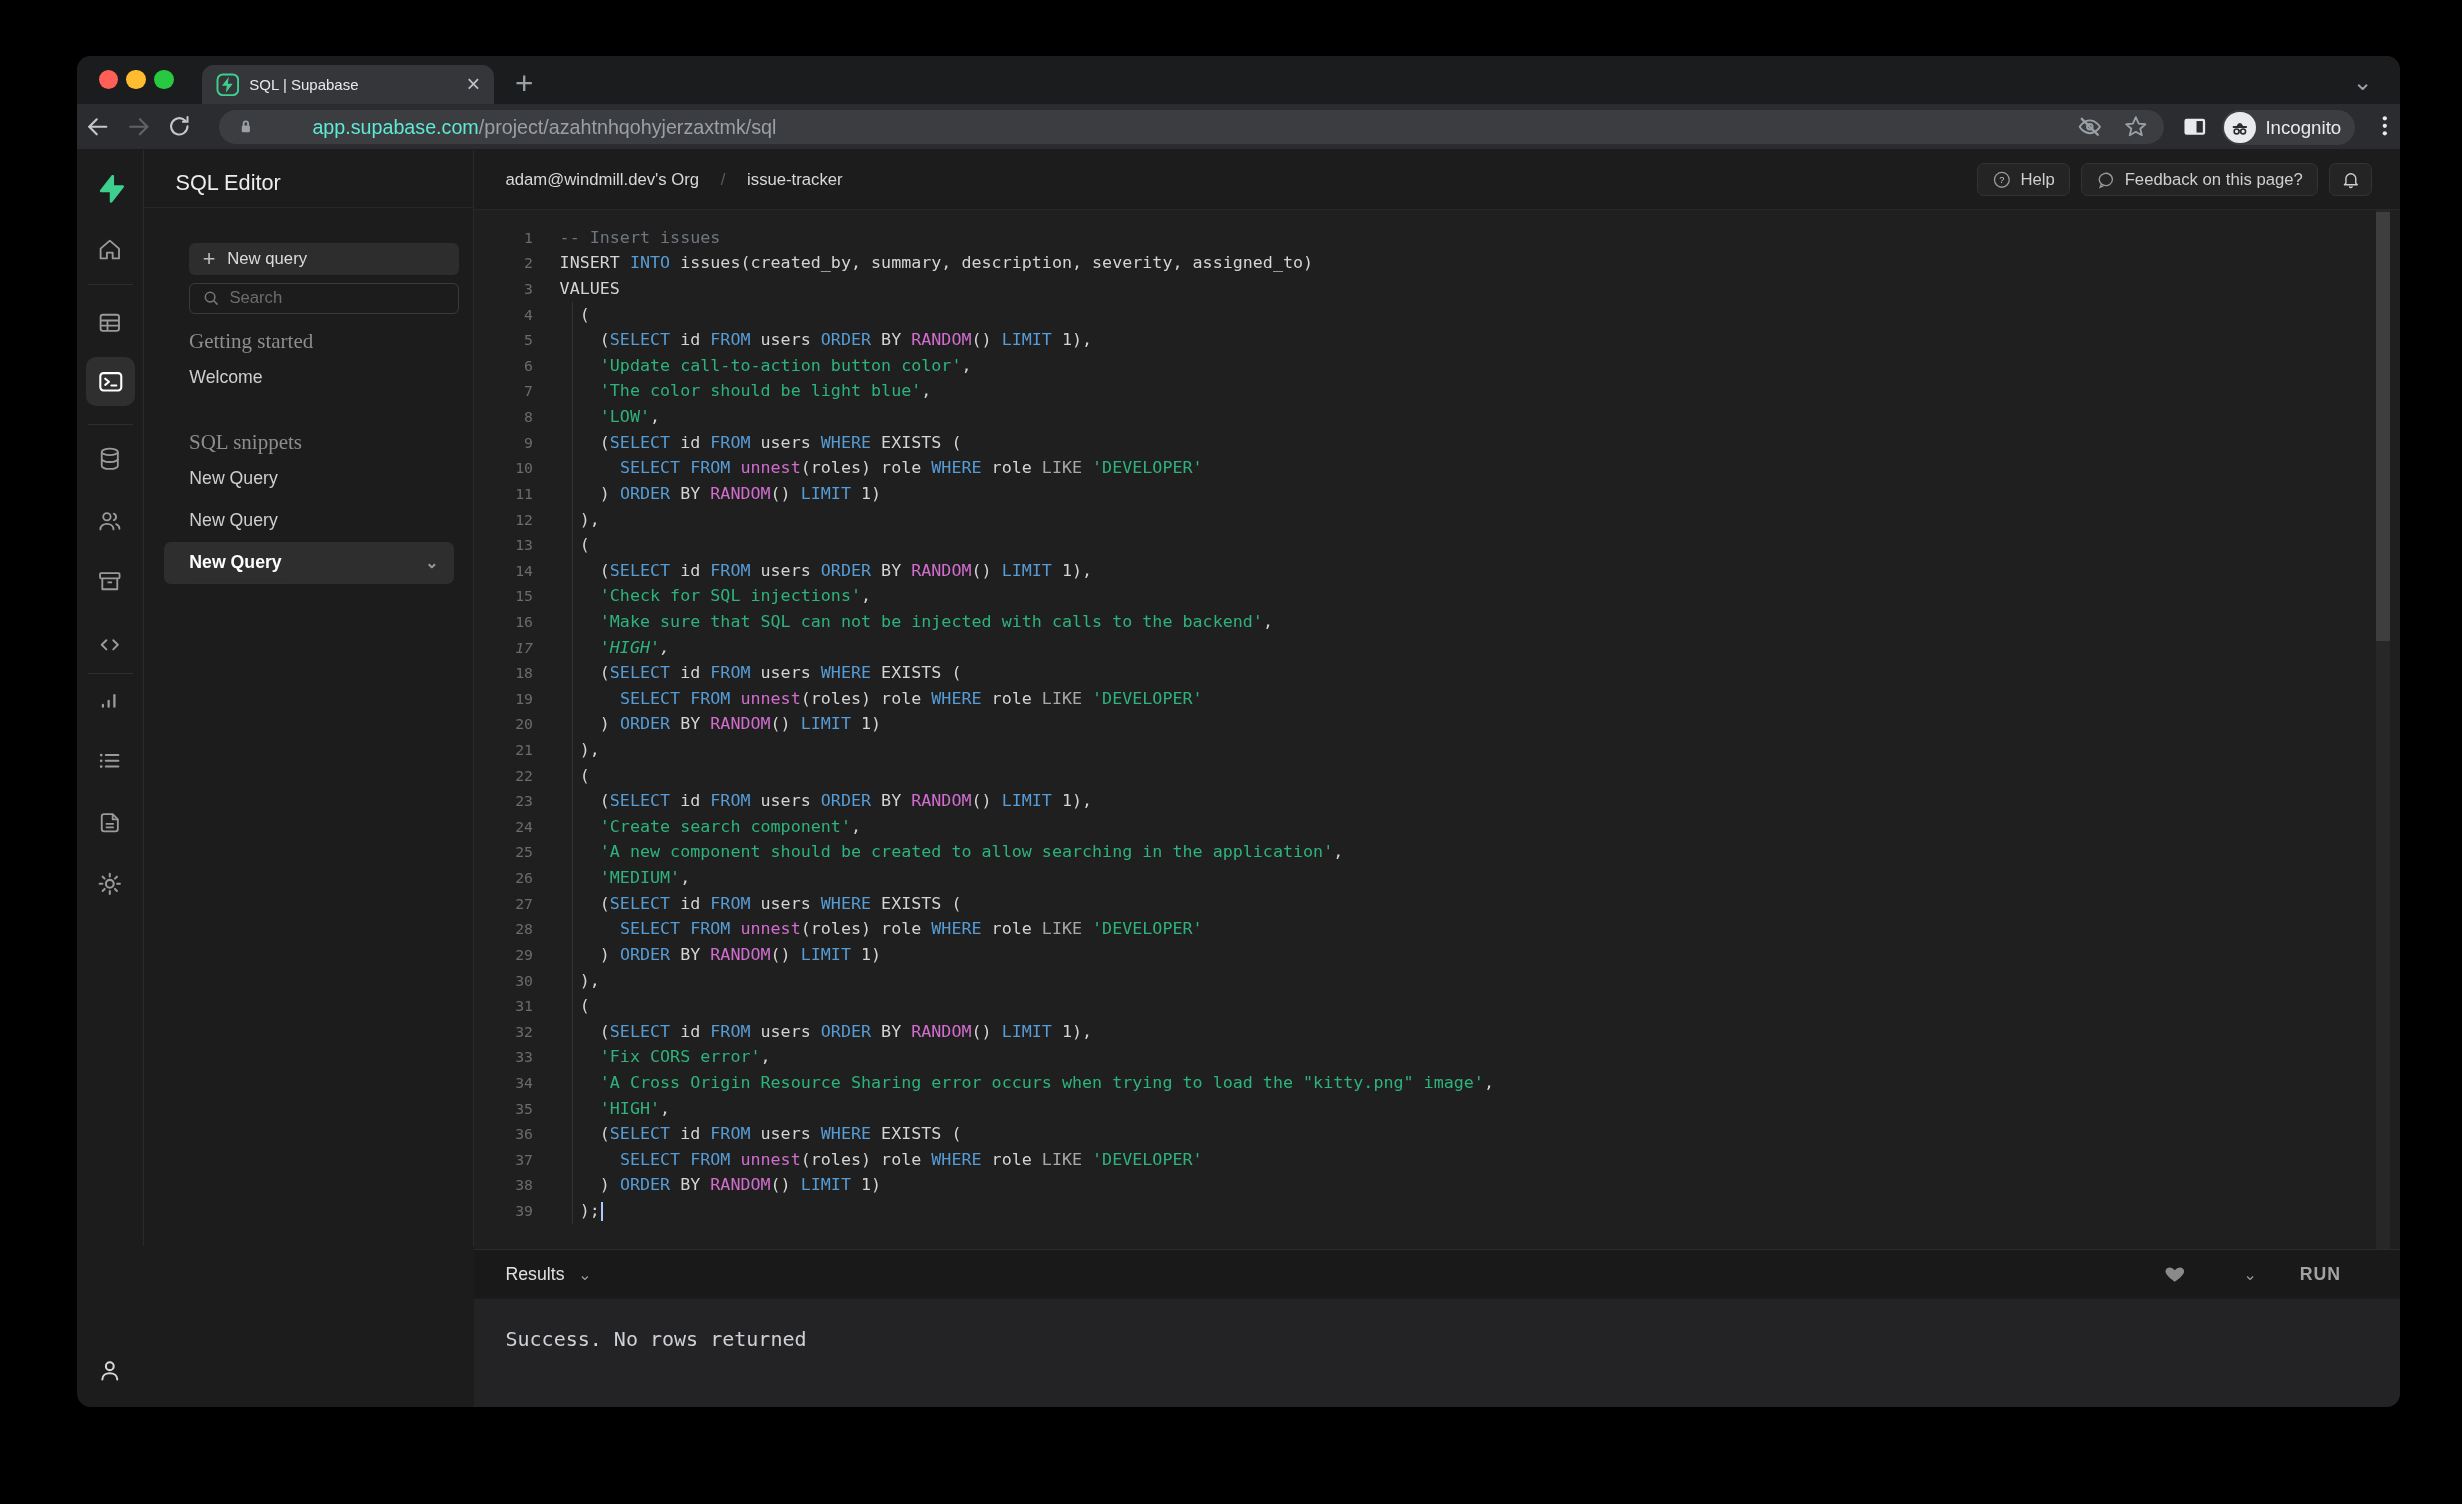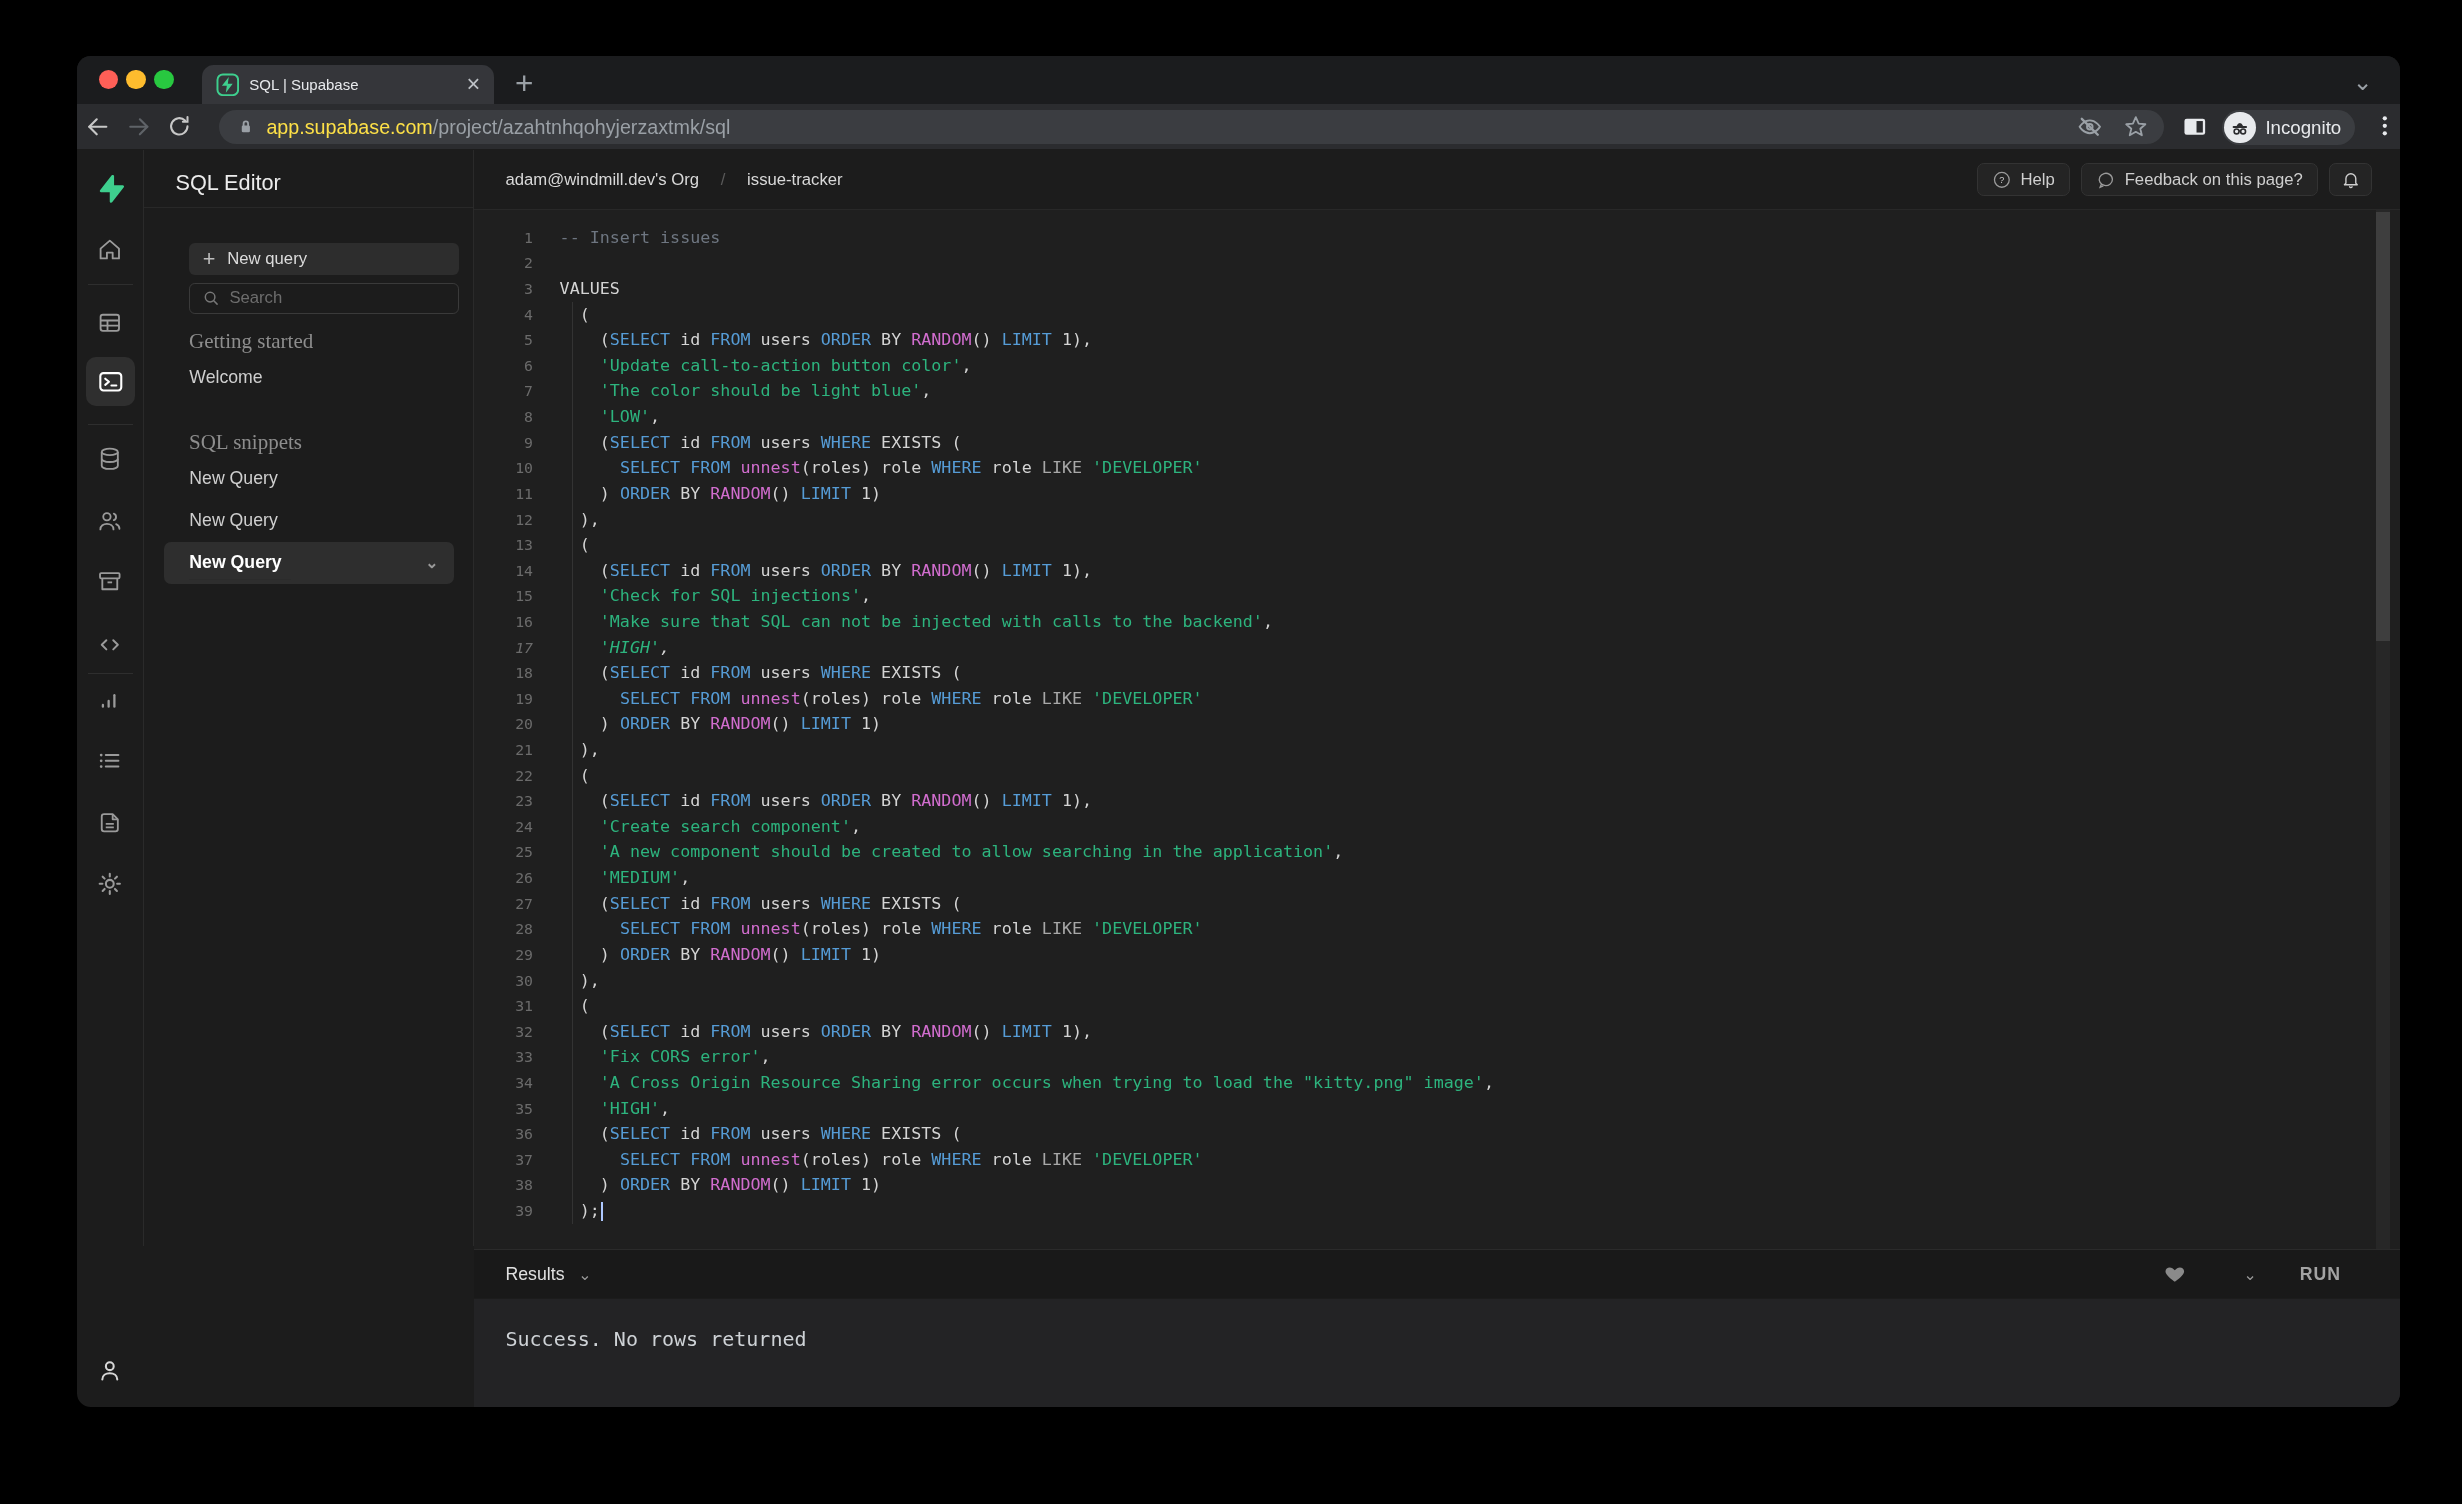--- a/index.html
+++ b/index.html
@@ -22,21 +22,21 @@
   .newtab-btn { left:438px; top:13.8px; color:#9aa0a6; font-size:31.5px; line-height:27.6px; }
   .tabstrip-chevron { right:27.6px; top:11.8px; color:#9aa0a6; font-size:23.6px; }
 
   
   .toolbar { left:0; top:48px; width:100%; height:45px; background:#2b2c2f;
              display:flex; align-items:center; }
   .nav-ic { width:41px; text-align:center; }
   .omnibox { left:142px; top:54px; width:1945px; height:34px; background:#3b3d41;
              border-radius:17.7px; display:flex; align-items:center; padding:0 15.8px; }
   .url { font-size:19.7px; white-space:nowrap; margin-left:9.9px; }
-  .url .host { color:#fde047; } .url .path { color:#9aa0a6; }
+  .url .host { color:#5eead4;margin-left:46px; } .url .path { color:#9aa0a6; }
   .omni-right { margin-left:auto; display:flex; align-items:center; gap:19.7px; }
   .sidepanel { left:2104px; top:57px; }
   .incog { left:2145px; top:54px; height:35px; display:flex; align-items:center; gap:9.9px;
            background:#3b3d41; border-radius:17.7px; padding:0 13.8px 0 2px; }
   .incog-txt { color:#e8eaed; font-size:18.7px; }
   .incog-circle { width:31.5px; height:31.5px; border-radius:50%; background:#e8eaed;
                   display:flex; align-items:center; justify-content:center; }
   .kebab { left:2295px; top:57px; }
 
   
@@ -371,20 +371,21 @@
 
       <div class="abs editor">
         <div class="abs indent-guide"></div>
         <div>
             <div class="code-line" style="top: 14.8px;">
               <div class="lnum">1</div>
               <div class="code-text"><span class="tok-c">-- Insert issues</span></div>
             </div>
             <div class="code-line" style="top: 40px;">
               <div class="lnum">2</div>
+              <div class="code-text"><span class="tok-d">INSERT </span><span class="tok-k">INTO</span><span class="tok-d"> issues(created_by, summary, description, severity, assigned_to)</span></div>
             </div>
             <div class="code-line" style="top: 66px;">
               <div class="lnum">3</div>
               <div class="code-text"><span class="tok-d">VALUES</span></div>
             </div>
             <div class="code-line" style="top: 92px;">
               <div class="lnum">4</div>
               <div class="code-text"><span class="tok-d">  (</span></div>
             </div>
             <div class="code-line" style="top: 117px;">

